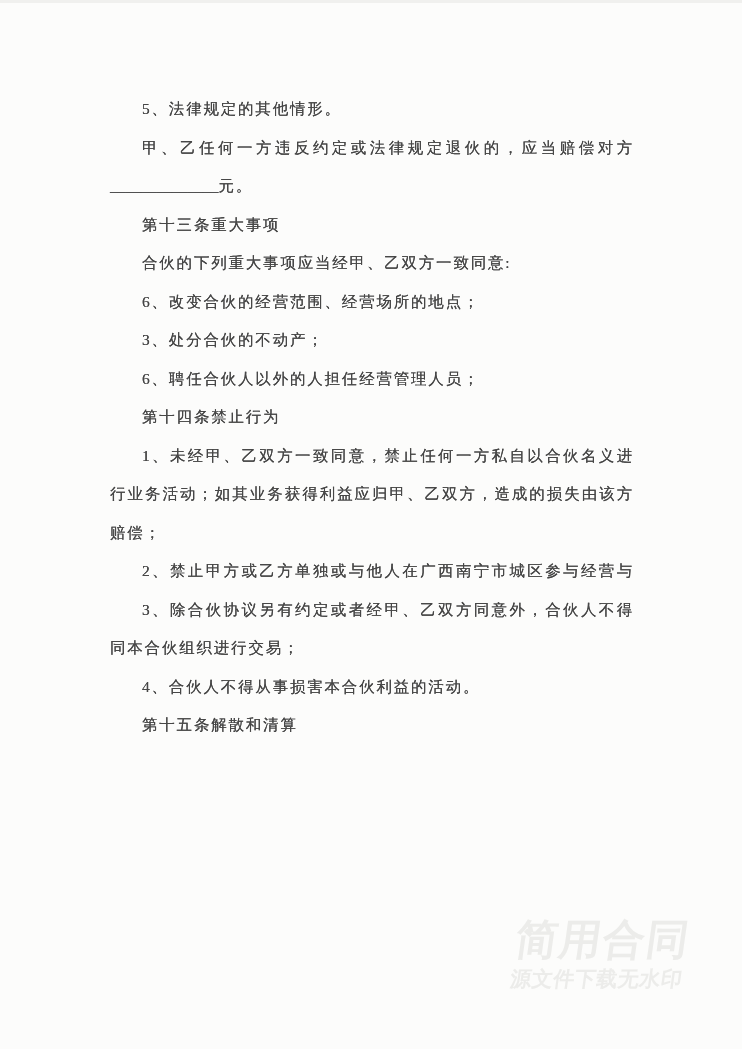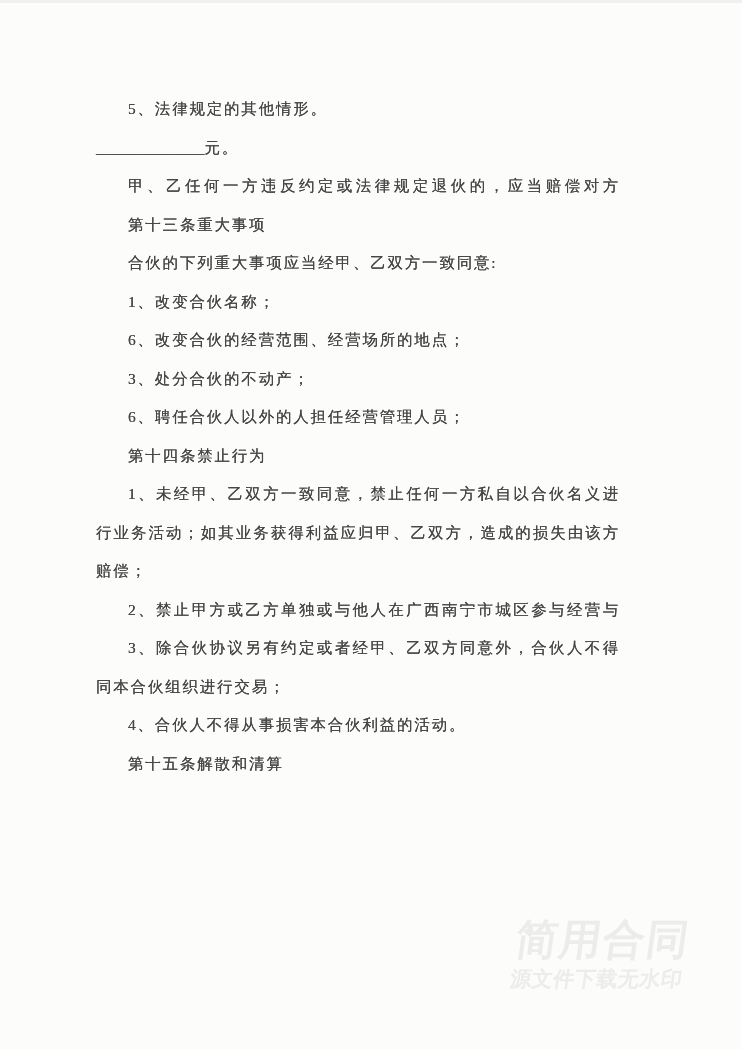--- a/index.html
+++ b/index.html
@@ -21,21 +21,21 @@
     position: absolute; inset: 0;
   }
   .top-edge {
     position: absolute; top: 0; left: 0;
     width: 100%; height: 3px;
     background: var(--top-edge);
     opacity: .65;
   }
   .content {
     position: absolute;
-    left: 96px; top: 90px;
+    left: 110px; top: 90px;
     width: 524px;
     color: var(--text);
     font-size: 15.5px;
     letter-spacing: 1.8px;
     line-height: 38.5px;
     text-shadow: 0 0 .4px currentColor;
   }
   .line { white-space: nowrap; }
   .line.indent { text-indent: 32px; }
   .line.justify {
@@ -66,25 +66,24 @@
   }
 </style>
 </head>
 <body>
 
 <div class="page">
   <div class="top-edge"></div>
 
   <div class="content">
       <div class="line indent"><span>5、法律规定的其他情形。</span></div>
+      <div class="line indent justify"><span>甲、乙任何一方违反约定或法律规定退伙的，应当赔偿对方</span></div>
       <div class="line"><span class="fill">______________</span><span>元。</span></div>
-      <div class="line indent justify"><span>甲、乙任何一方违反约定或法律规定退伙的，应当赔偿对方</span></div>
       <div class="line indent"><span>第十三条重大事项</span></div>
       <div class="line indent"><span>合伙的下列重大事项应当经甲、乙双方一致同意:</span></div>
-      <div class="line indent"><span>1、改变合伙名称；</span></div>
       <div class="line indent"><span>6、改变合伙的经营范围、经营场所的地点；</span></div>
       <div class="line indent"><span>3、处分合伙的不动产；</span></div>
       <div class="line indent"><span>6、聘任合伙人以外的人担任经营管理人员；</span></div>
       <div class="line indent"><span>第十四条禁止行为</span></div>
       <div class="line indent justify"><span>1、未经甲、乙双方一致同意，禁止任何一方私自以合伙名义进</span></div>
       <div class="line justify"><span>行业务活动；如其业务获得利益应归甲、乙双方，造成的损失由该方</span></div>
       <div class="line"><span>赔偿；</span></div>
       <div class="line indent justify"><span>2、禁止甲方或乙方单独或与他人在广西南宁市城区参与经营与</span></div>
       <div class="line indent justify"><span>3、除合伙协议另有约定或者经甲、乙双方同意外，合伙人不得</span></div>
       <div class="line"><span>同本合伙组织进行交易；</span></div>

